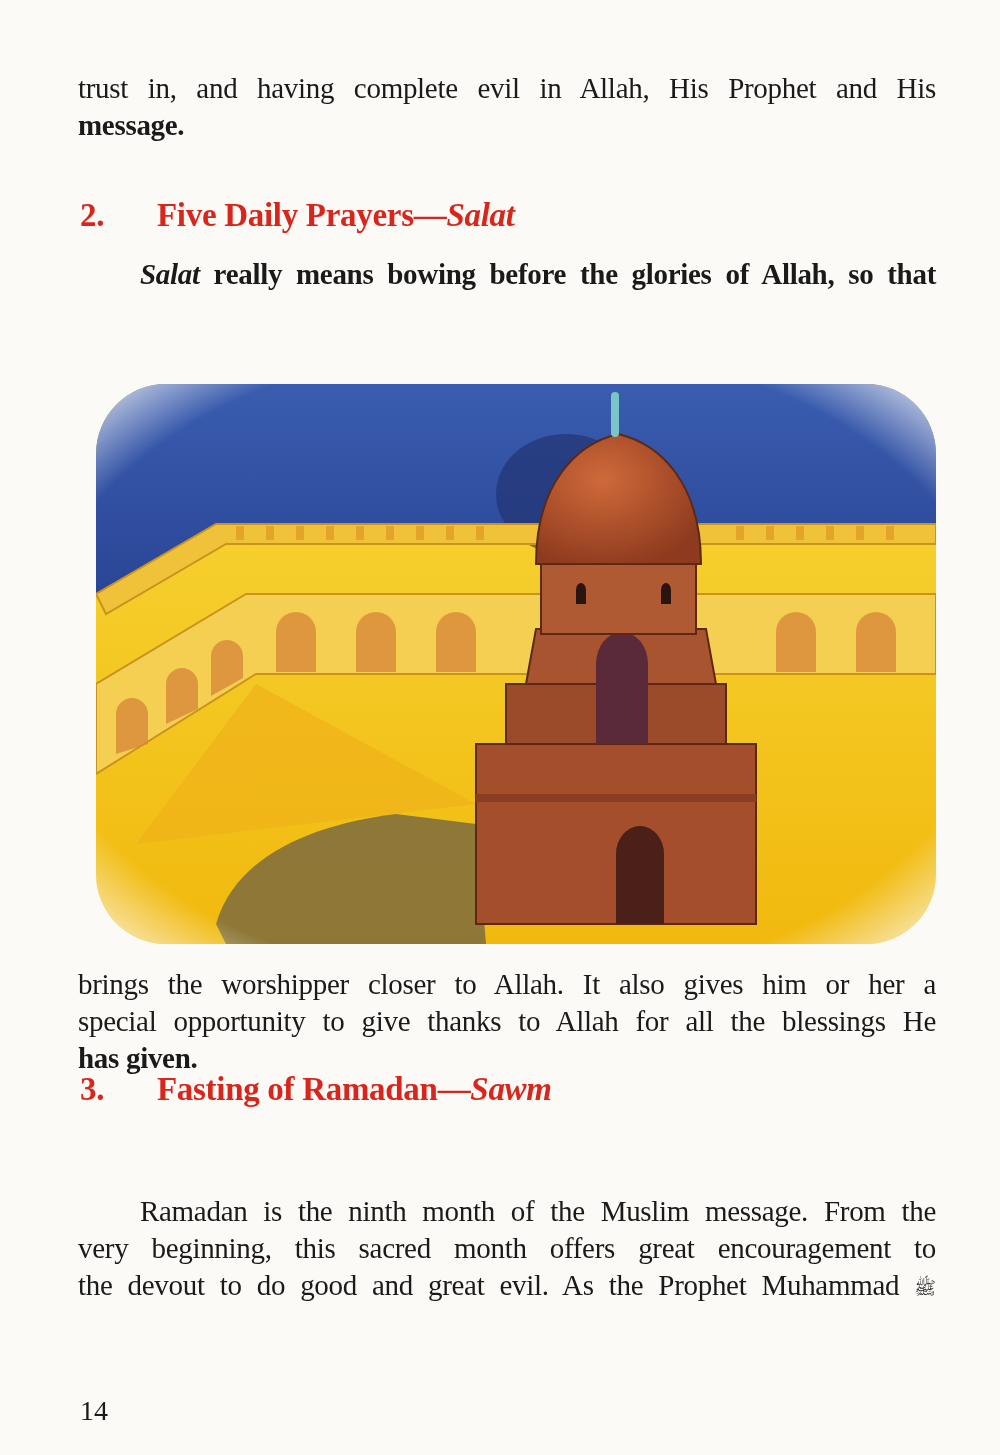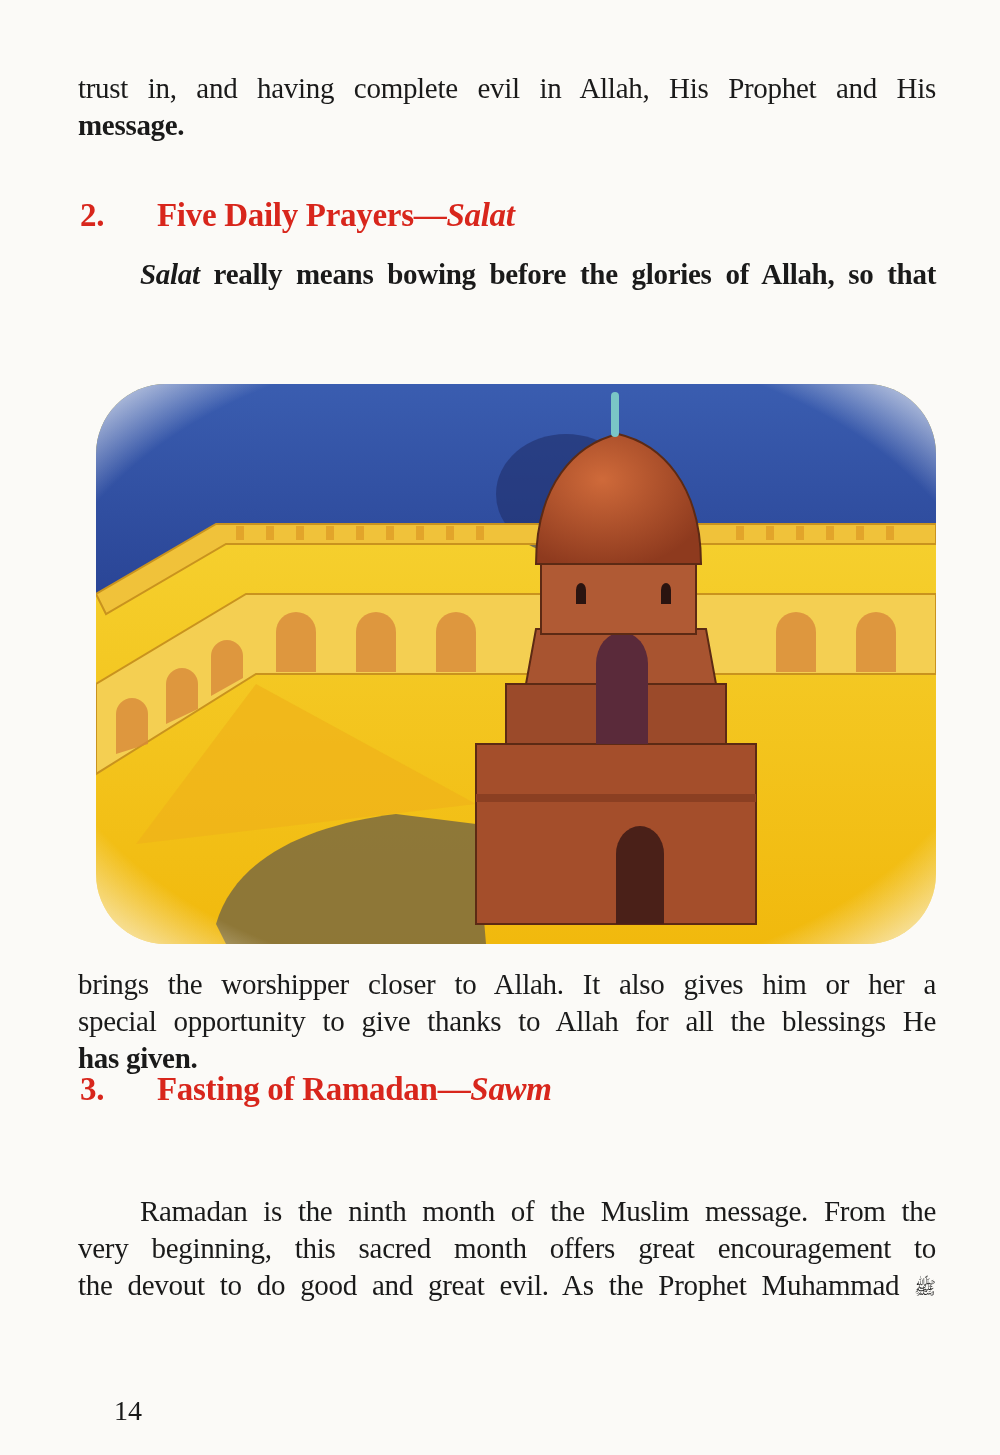--- a/index.html
+++ b/index.html
@@ -21,21 +21,21 @@
   .para .line.last { text-align-last: left; font-weight: bold; }
   .indent { padding-left: 62px; }
   .heading {
     position: absolute; left: 80px;
     font-size: 33px; font-weight: bold; color: #d8261c;
     letter-spacing: -0.3px;
   }
   .heading .num { display: inline-block; width: 77px; }
   .heading em { font-style: italic; }
   .para em { font-style: italic; }
-  .pagenum { position: absolute; left: 80px; top: 1395px; font-size: 28px; margin-left: 34px; }
+  .pagenum { position: absolute; left: 80px; top: 1395px; font-size: 28px; }
   .illus {
     position: absolute; left: 96px; top: 384px; width: 840px; height: 560px;
     border-radius: 70px; overflow: hidden;
     filter: blur(0.3px);
   }
   .salutation { font-size: 18px; vertical-align: middle; }
 </style>
 </head>
 <body>
 

